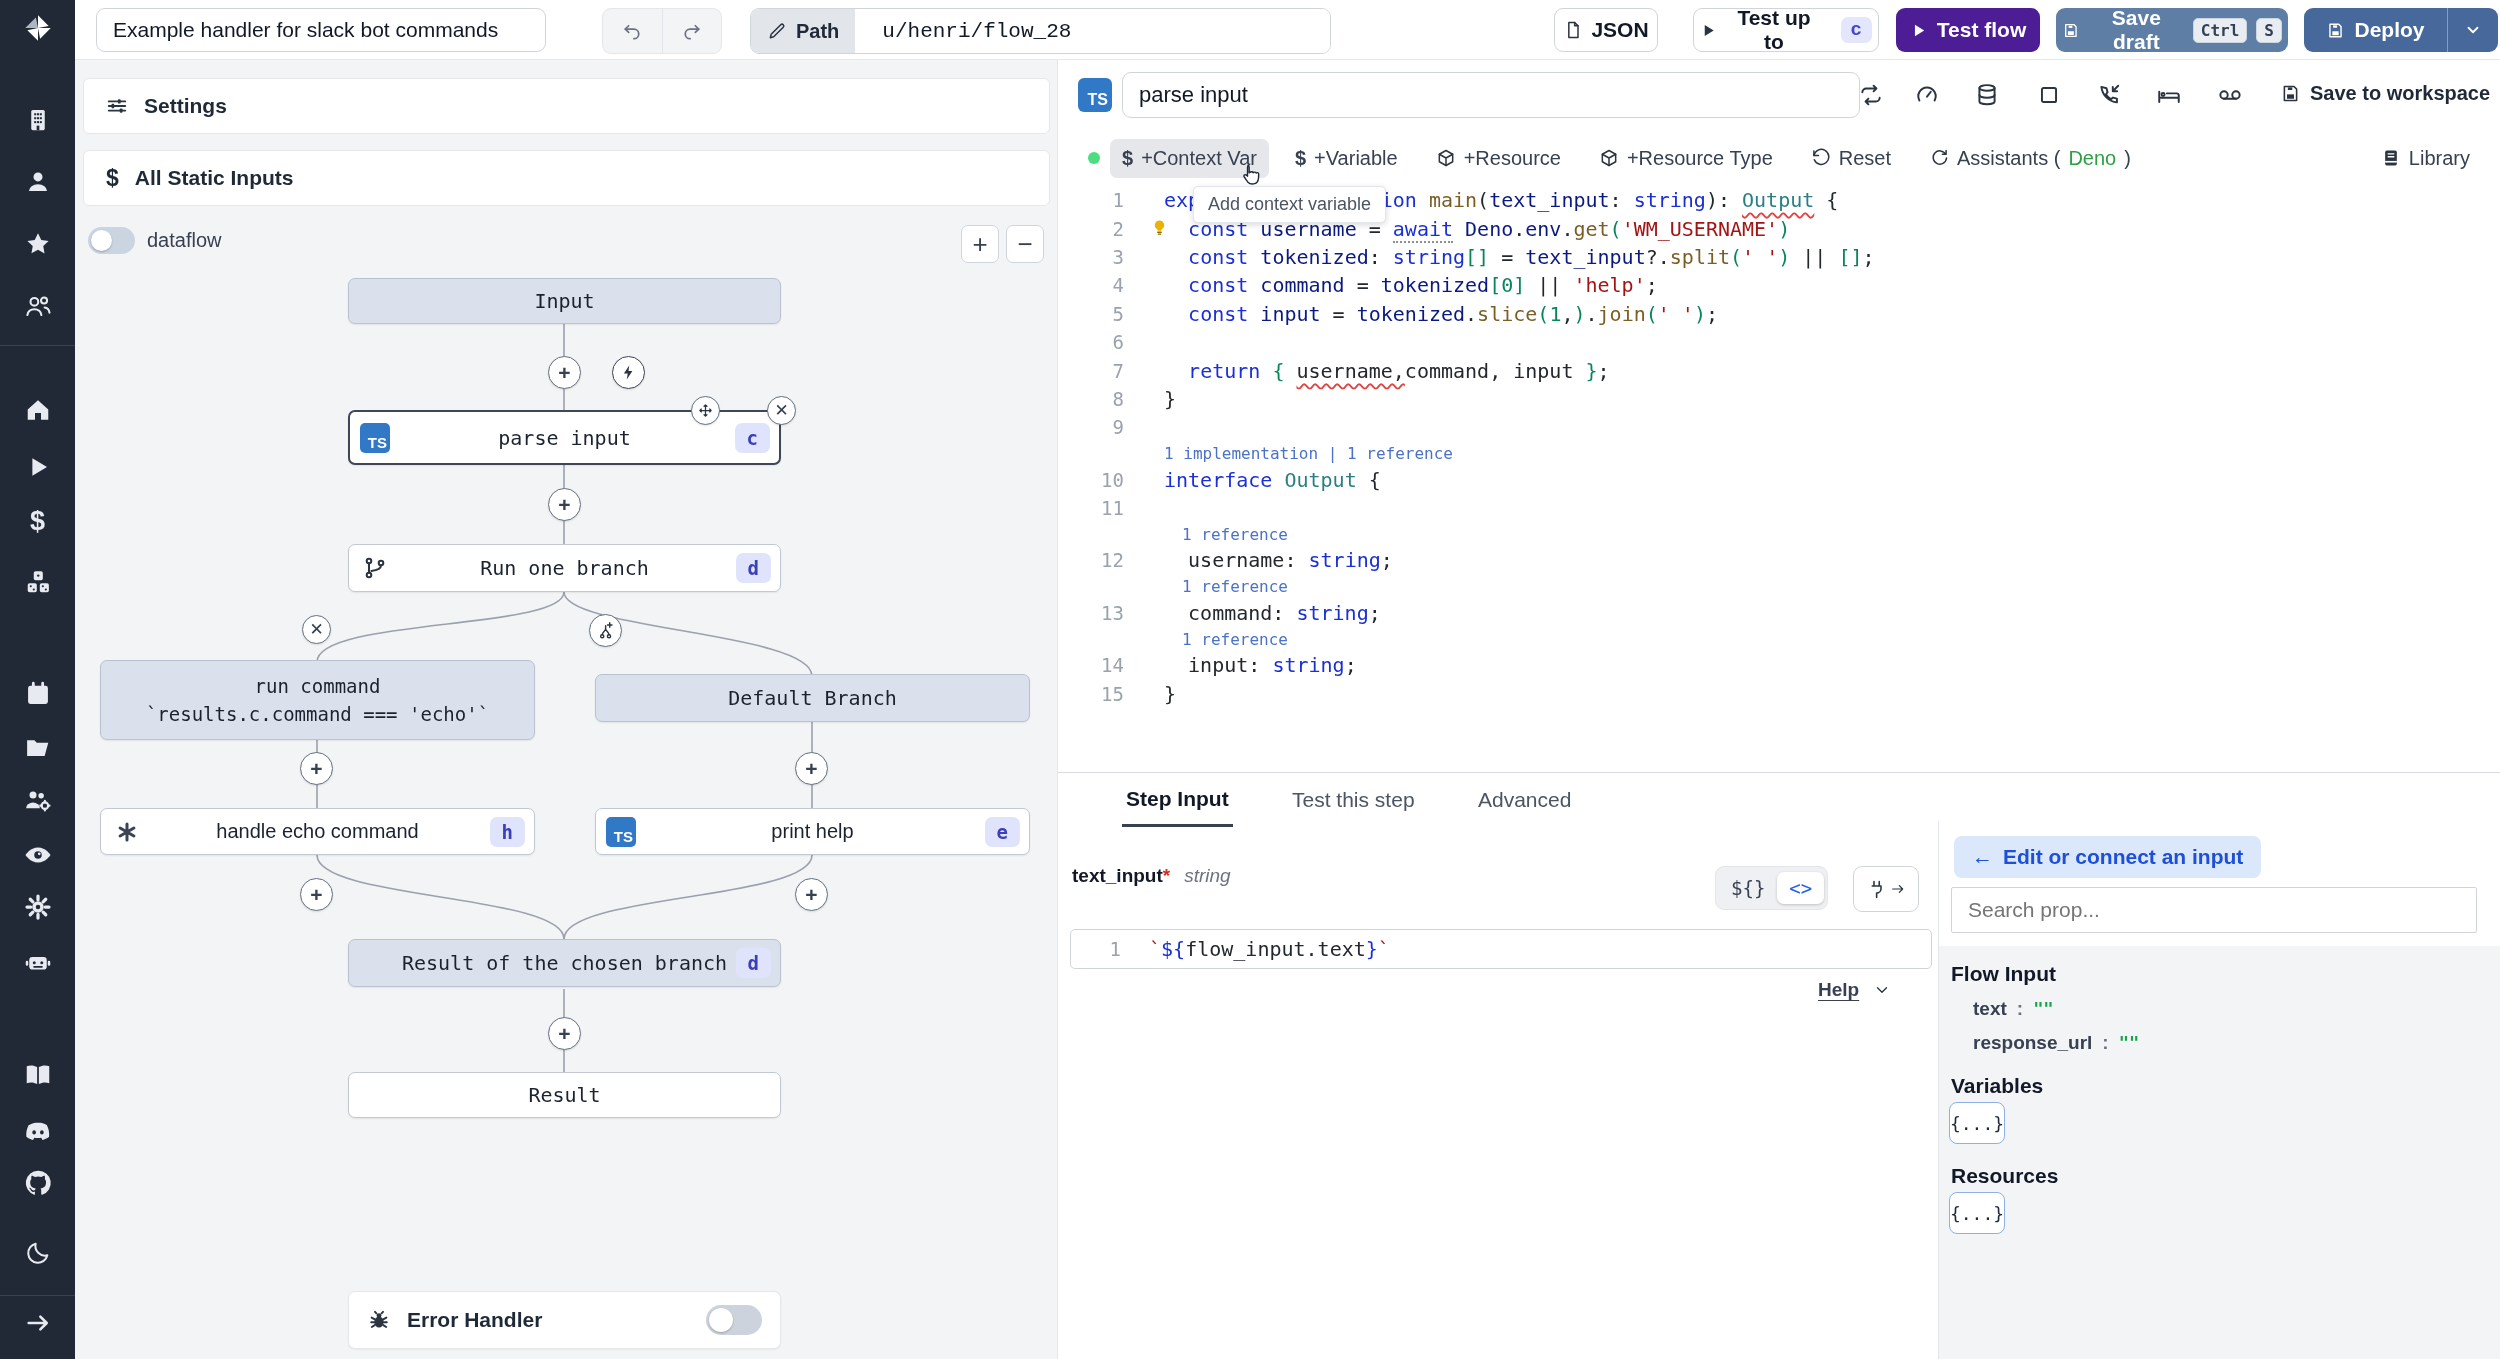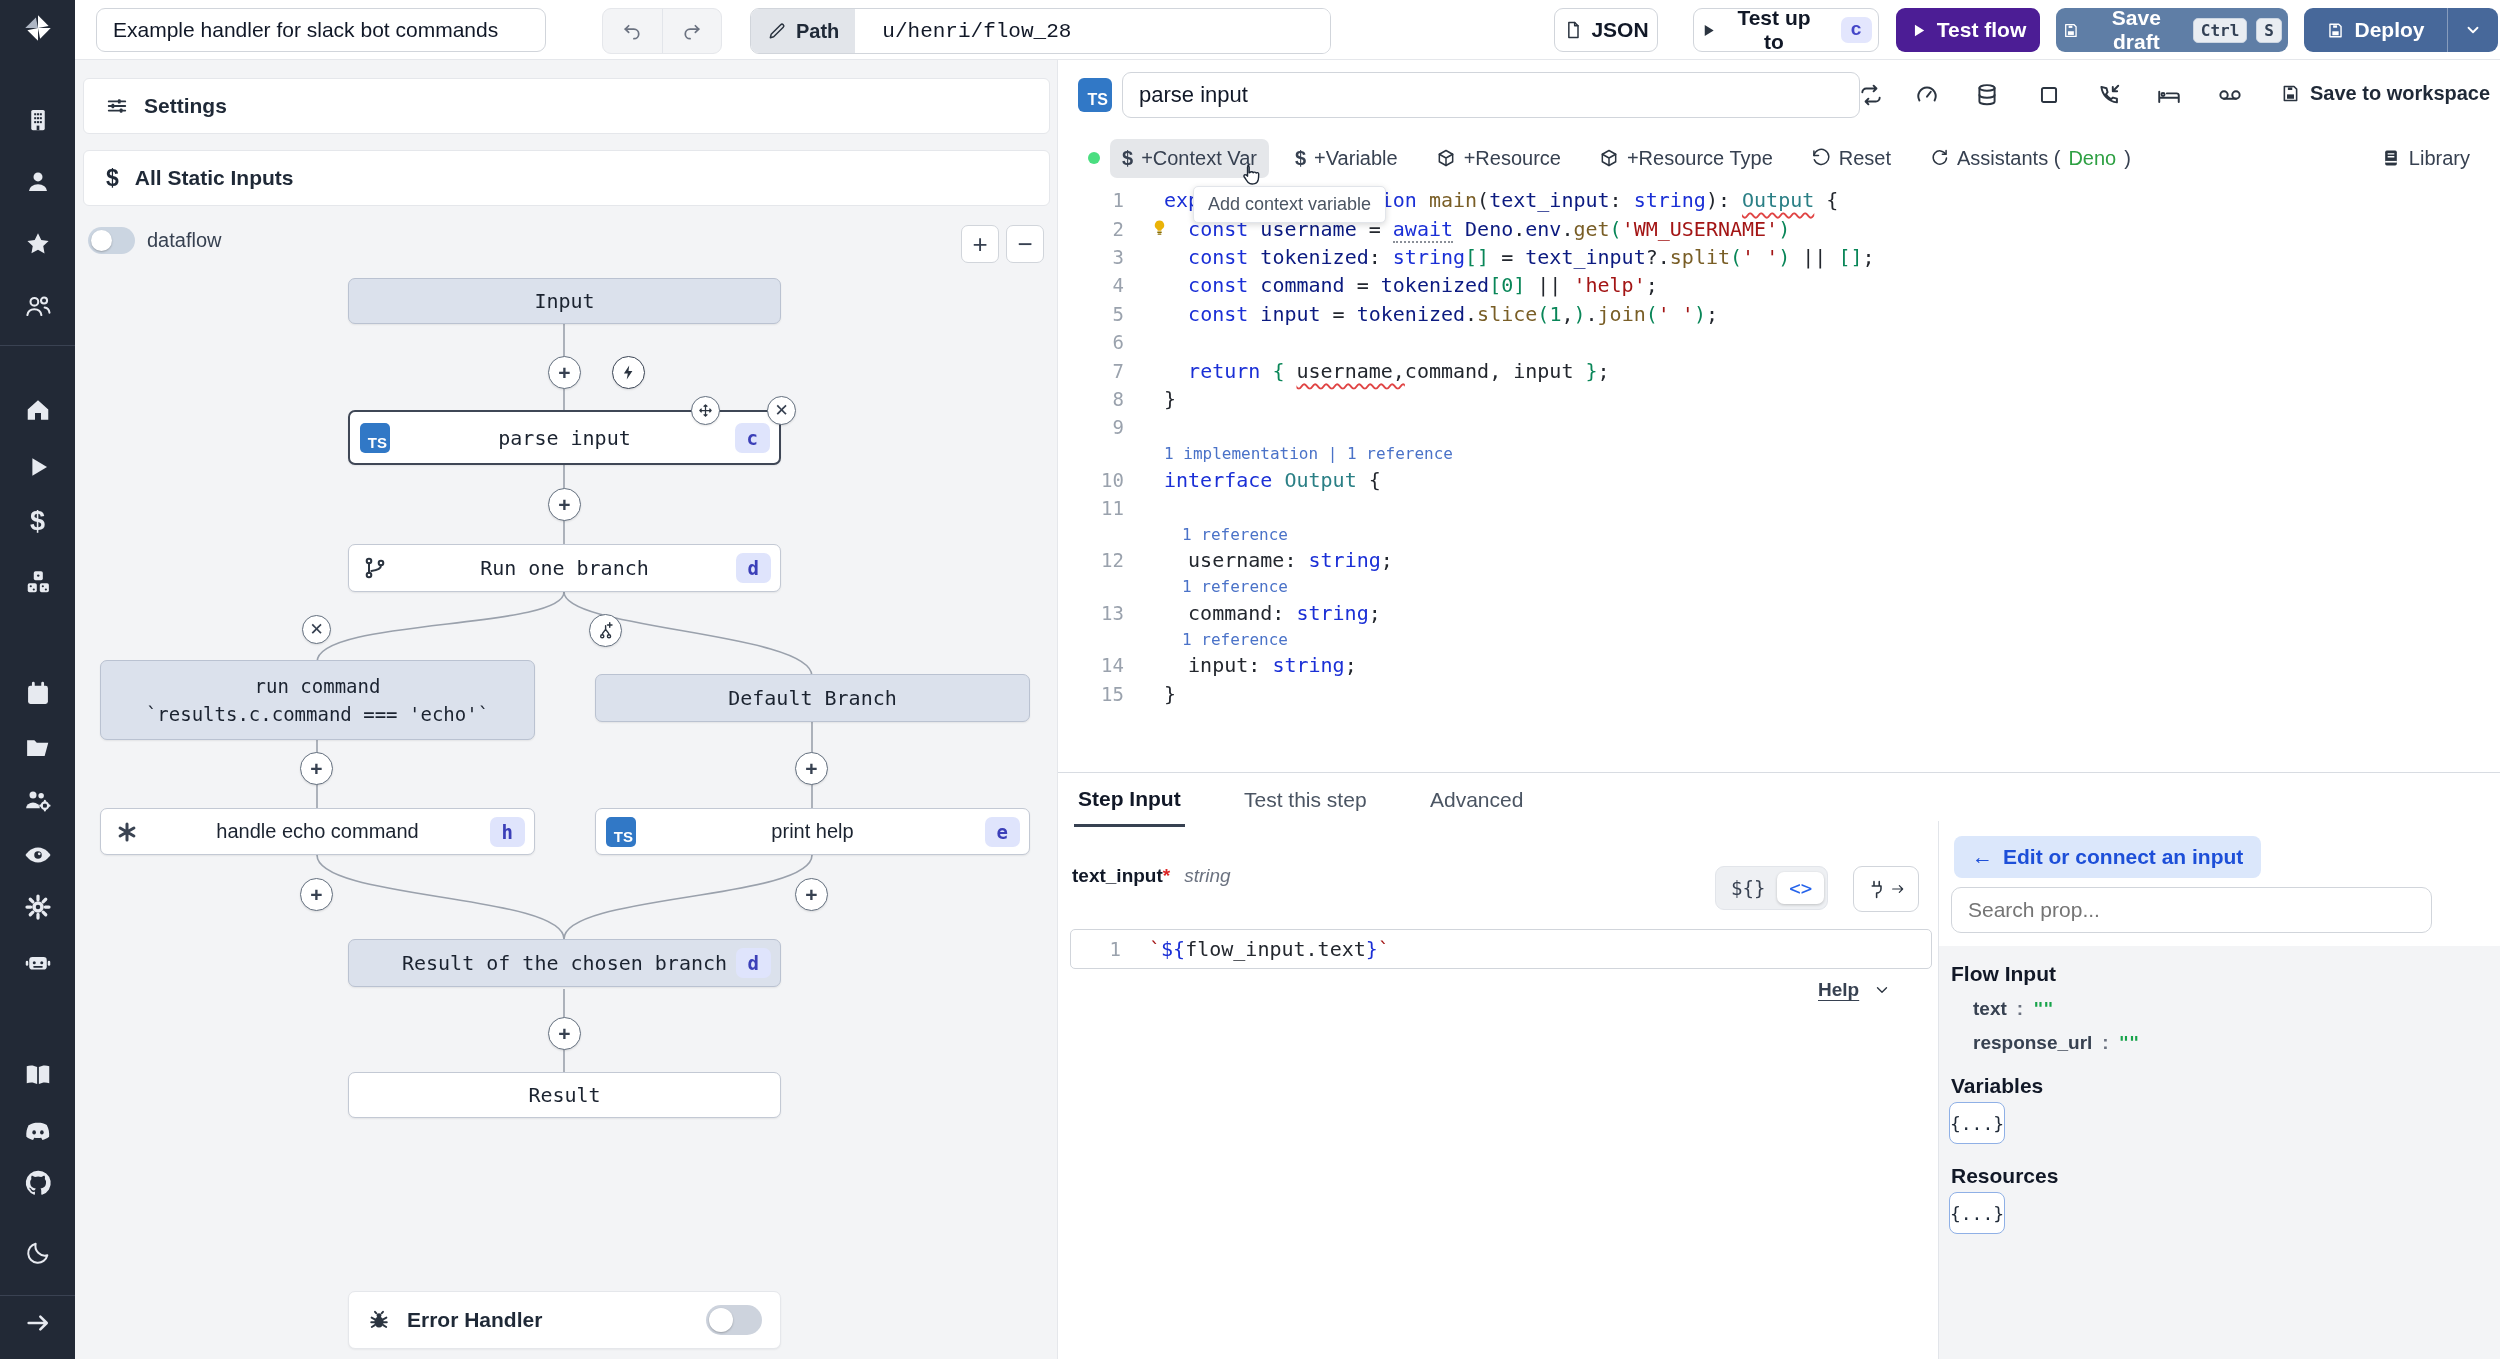--- a/index.html
+++ b/index.html
@@ -82,21 +82,21 @@
   .va{color:#0b1a80;} .df{color:#23272e;} .br{color:#098658;} .cl{color:#4a72c8;}
   .sq{text-decoration:underline wavy #e04444 2px;text-underline-offset:5px;}
   .hint{border-bottom:2px dotted #8a8f98;}
   #bulb{position:absolute;left:92px;top:158px;}
   #tooltip{position:absolute;left:135px;top:126px;background:#fff;border:1px solid #e2e5ea;border-radius:5px;
            box-shadow:0 2px 6px rgba(0,0,0,.15);color:#4b5563;font-size:18px;padding:7px 14px;z-index:30;white-space:nowrap;}
   #cursor{position:absolute;left:180px;top:102px;z-index:31;}
 
   
   #steppanel{left:1058px;top:772px;width:880px;height:587px;background:#fff;border-top:1px solid #d8dce2;box-sizing:border-box;}
-  .tab{position:absolute;top:0;height:54px;display:flex;align-items:center;font-size:21px;color:#4b5563;padding:0 4px;box-sizing:border-box;}
+  .tab{position:absolute;top:0;height:54px;display:flex;align-items:center;font-size:21px;color:#4b5563;padding:0 4px;box-sizing:border-box;margin-left:48px;}
   .tab.active{color:#111827;font-weight:700;border-bottom:3px solid #374151;}
   #fieldrow{position:absolute;left:14px;top:92px;display:flex;align-items:baseline;gap:14px;}
   #fieldname{font-size:19px;font-weight:700;color:#111827;}
   .reqstar{color:#dc2626;} 
   #fieldtype{font-size:19px;color:#6b7280;font-style:italic;}
   #segtoggle{position:absolute;left:657px;top:93px;height:44px;background:#eef0f3;border:1px solid #e2e5ea;border-radius:9px;
              display:flex;align-items:center;padding:3px;box-sizing:border-box;}
   .seg{padding:5px 12px;font-size:19px;color:#374151;font-family:"DejaVu Sans Mono",monospace;border-radius:7px;}
   .seg.on{background:#fff;color:#2563eb;box-shadow:0 1px 3px rgba(0,0,0,.2);}
   #plugbtn{position:absolute;left:795px;top:93px;width:64px;height:44px;background:#fff;border:1px solid #d1d5db;border-radius:9px;
@@ -105,21 +105,21 @@
            display:flex;align-items:center;box-sizing:border-box;background:#fff;}
   #exprbox .gut{width:50px;padding-right:28px;font-size:19px;}
   #helprow{position:absolute;left:760px;top:206px;display:flex;align-items:center;gap:14px;color:#374151;font-size:19px;font-weight:600;}
   #helprow .hl{text-decoration:underline;text-underline-offset:4px;}
 
   
   #propspanel{left:1938px;top:772px;width:562px;height:587px;background:#fff;border-top:1px solid #d8dce2;box-sizing:border-box;}
   #propspanel .vdiv{position:absolute;left:0;top:48px;width:1px;height:539px;background:#e2e5ea;}
   #editconnect{position:absolute;left:16px;top:63px;height:42px;background:#dbe7fb;border-radius:8px;display:flex;
                align-items:center;gap:10px;padding:0 18px;color:#1d4fd8;font-size:21px;font-weight:600;}
-  #searchprop{position:absolute;left:13px;top:114px;width:481px;height:46px;border:1px solid #d1d5db;border-radius:10px;
+  #searchprop{position:absolute;left:13px;top:114px;width:526px;height:46px;border:1px solid #d1d5db;border-radius:2px;
               font-size:21px;padding:0 16px;box-sizing:border-box;outline:none;color:#6d28d9;background:#fff;
               font-family:"Liberation Sans",sans-serif;}
   #graybg{position:absolute;left:1px;top:173px;width:561px;height:414px;background:#f3f4f6;}
   .ptitle{position:absolute;left:12px;font-size:21px;font-weight:700;color:#111827;}
   .prow{position:absolute;left:34px;display:flex;align-items:center;gap:10px;font-size:19px;color:#374151;font-weight:600;}
   .prow .pv{color:#16a34a;font-family:"DejaVu Sans Mono",monospace;font-weight:700;font-size:17px;}
   .objbtn{position:absolute;left:10px;width:54px;height:40px;background:#fff;border:1px solid #8fb0e6;border-radius:8px;
           display:flex;align-items:center;justify-content:center;font-size:18px;color:#1f2937;font-family:"DejaVu Sans Mono",monospace;}
 
   

